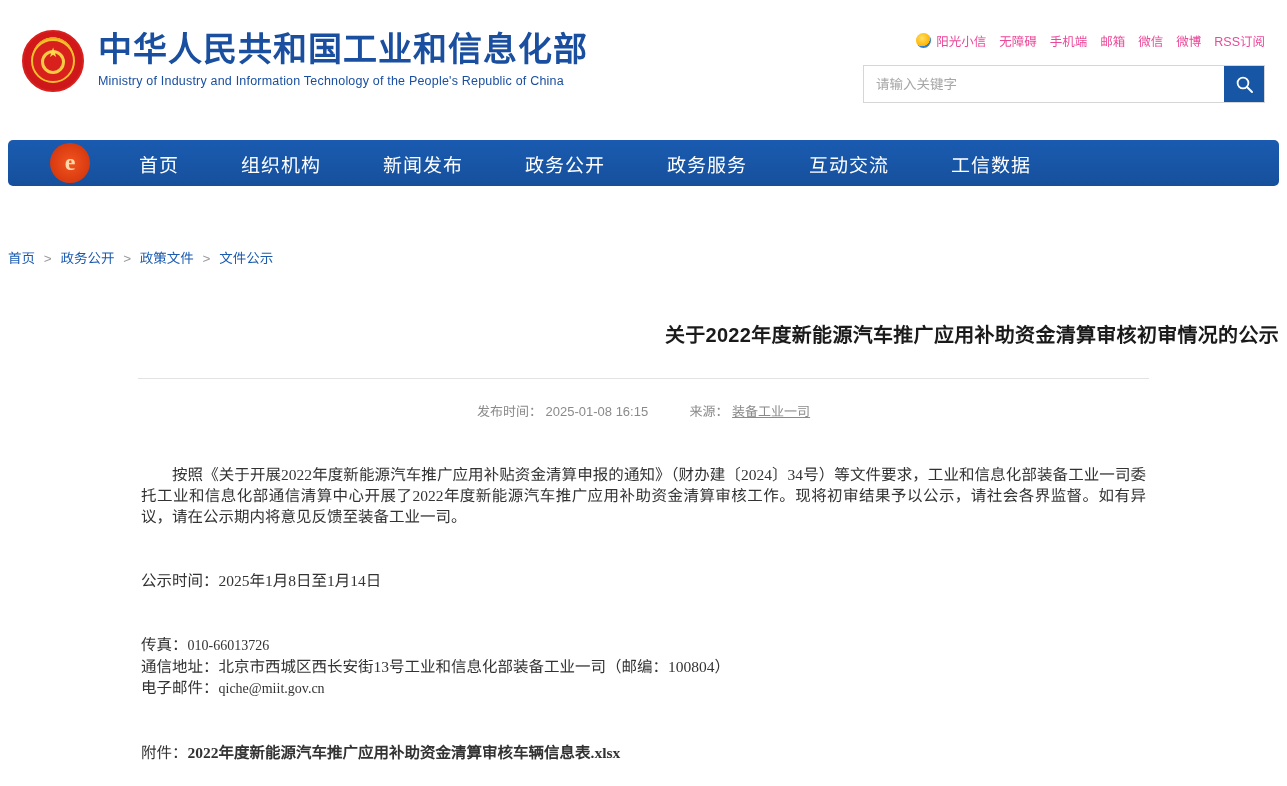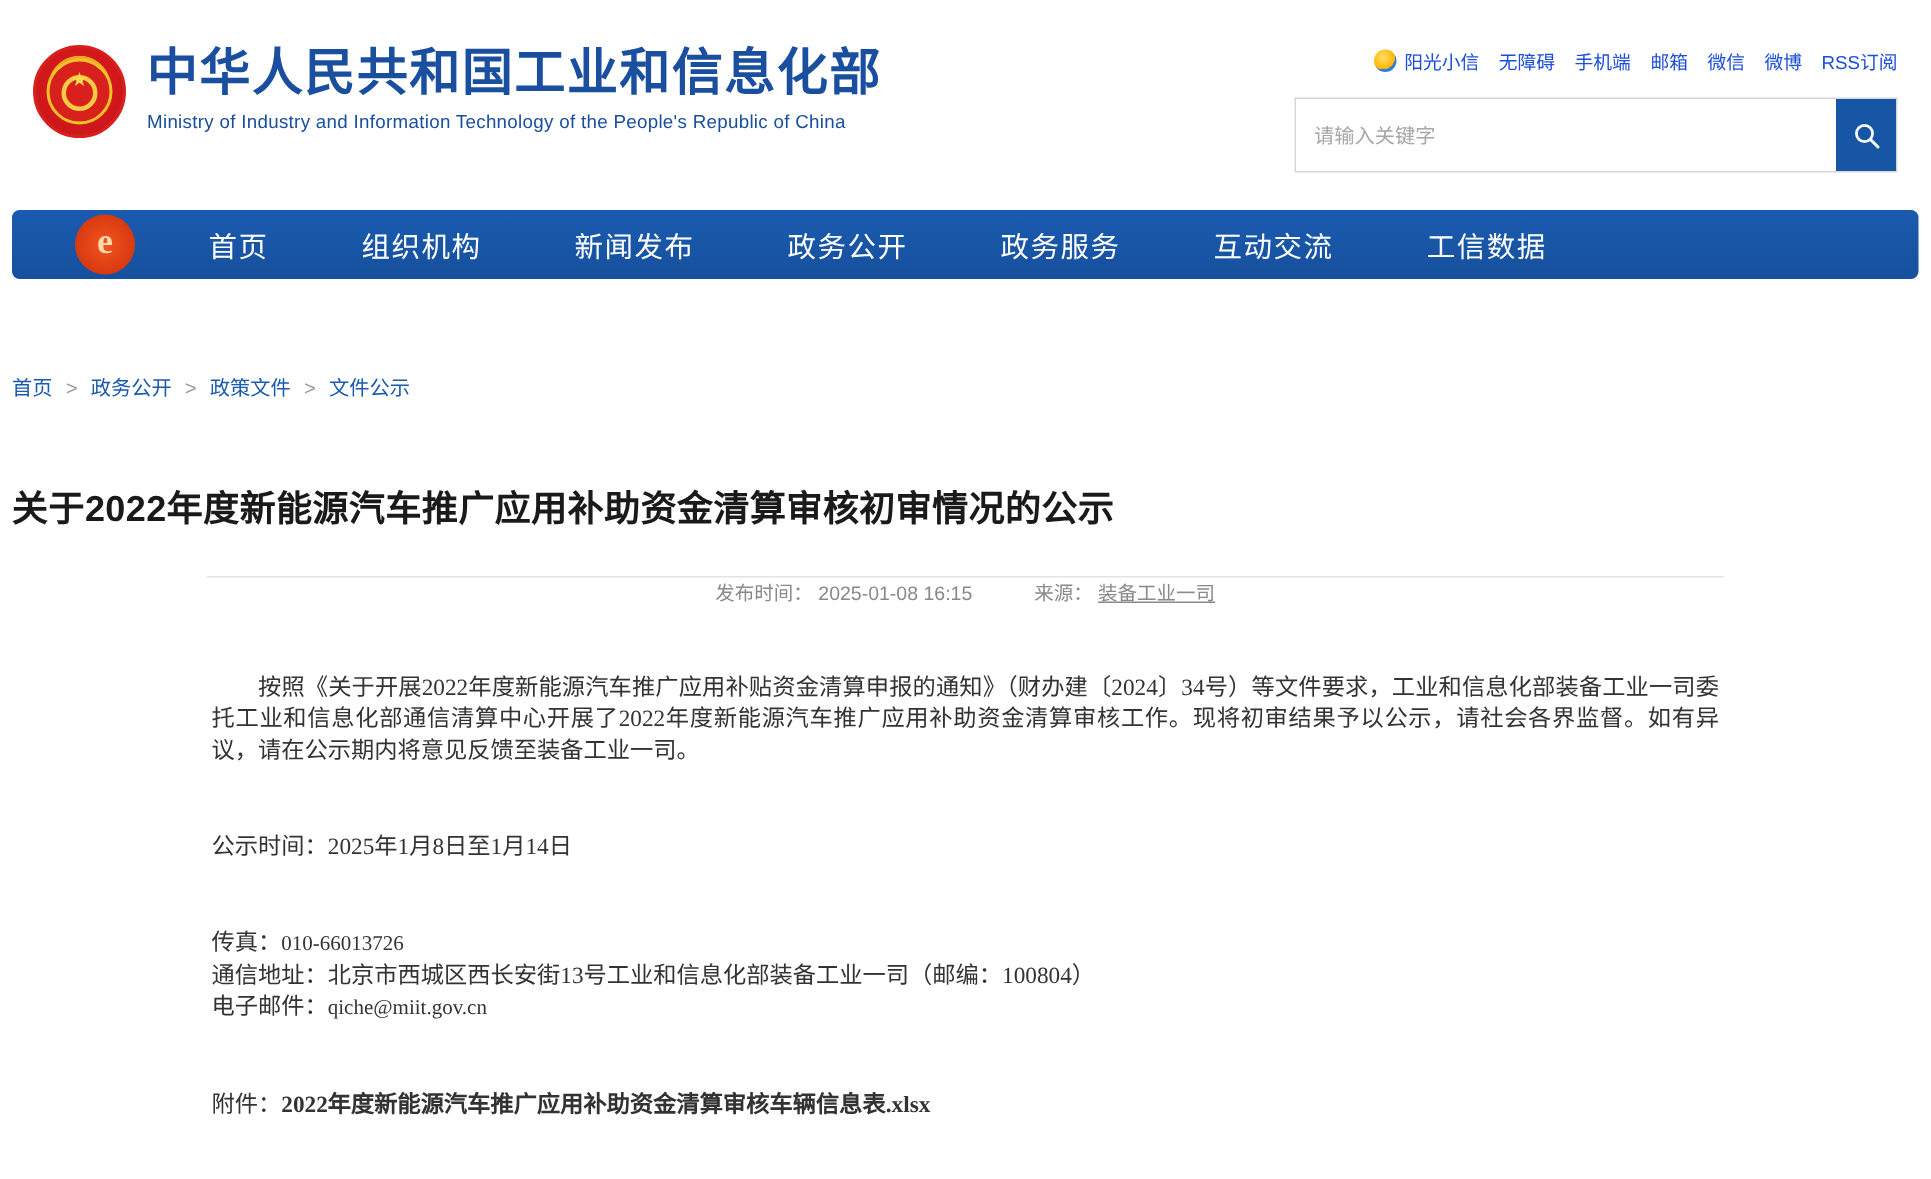--- a/index.html
+++ b/index.html
@@ -78,32 +78,32 @@
   }
   .toplinks {
     display: flex;
     align-items: center;
     justify-content: flex-end;
     gap: 13px;
     font-size: 12.5px;
     color: #3b3b3b;
     height: 20px;
   }
-  .toplinks a { color: #1d4ed8; text-decoration: none; white-space: nowrap; }
+  .toplinks a { color: #ec4899; text-decoration: none; white-space: nowrap; }
   .sun-icon {
     width: 15px; height: 15px; border-radius: 50%;
     background: radial-gradient(circle at 40% 35%, #ffe066 0%, #ffb300 60%, #2f7fd0 61%, #2f7fd0 100%);
     display: inline-block;
     margin-right: -8px;
     flex: none;
   }
   .searchbar {
     margin-top: 15px;
     display: flex;
-    height: 50px;
+    height: 38px;
     border: 1px solid #d6d6d6;
   }
   .searchbar input {
     flex: 1;
     border: 0;
     outline: none;
     padding: 0 12px;
     font-size: 13.5px;
     color: #333;
     font-family: "Liberation Sans", sans-serif;
@@ -158,30 +158,31 @@
     font-size: 13.5px;
     color: #444;
     margin-top: 44px;
   }
   .breadcrumb a { color: #1a5bb0; text-decoration: none; }
   .breadcrumb .sep { color: #999; padding: 0 5px; }
 
   
   .article { padding: 0 8px; }
   .article-title {
-    text-align: left;
-    font-size: 24px;
+    text-align: right;
+    font-size: 20px;
     font-weight: 700;
     color: #1a1a1a;
     margin: 52px 0 0 0;
     letter-spacing: .3px;
   }
   .meta-wrap {
     margin: 30px 130px 0 130px;
     border-top: 1px solid #e3e3e3;
+    padding-top: 22px;
     text-align: center;
     font-size: 13px;
     color: #8a8a8a;
   }
   .meta-wrap .gap { display: inline-block; width: 34px; }
   .meta-wrap .src-link { color: #8a8a8a; text-decoration: underline; }
 
   .body-text {
     margin: 44px 133px 0 133px;
     font-size: 15.5px;

